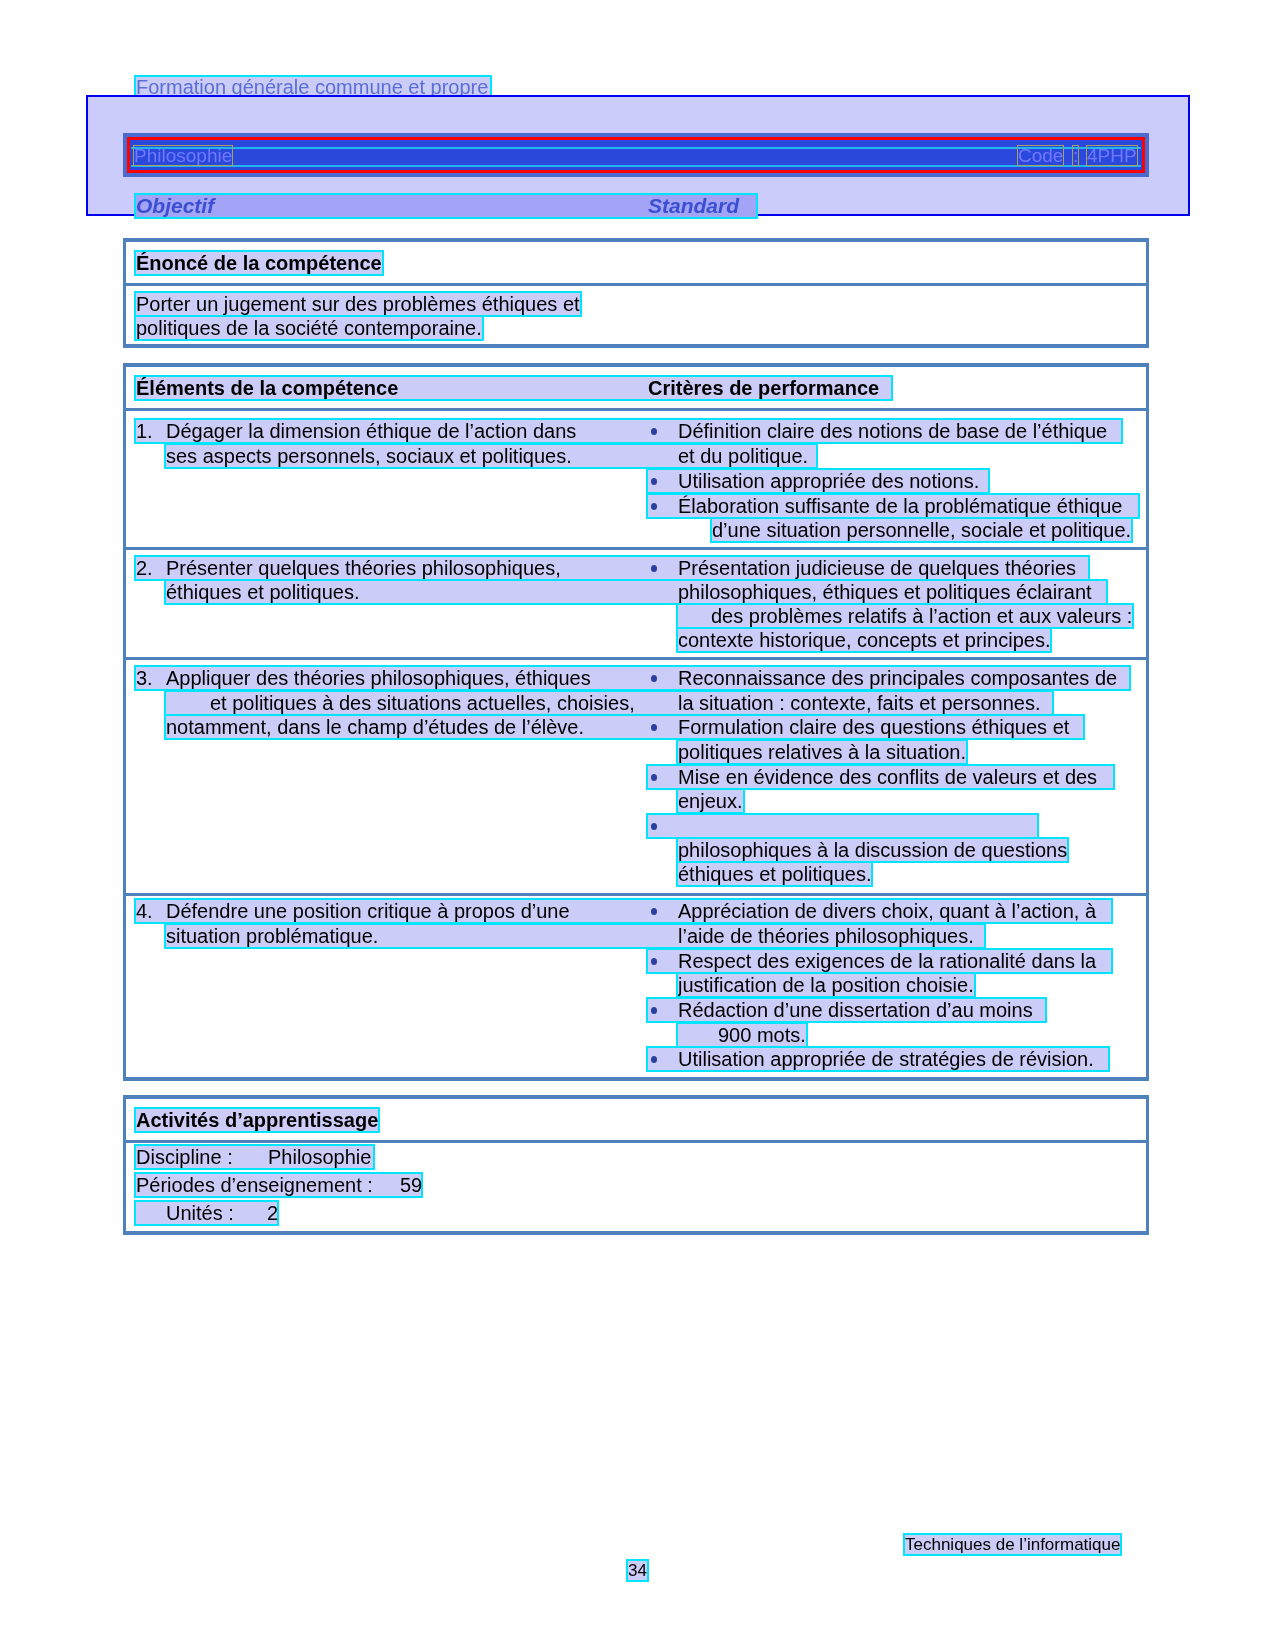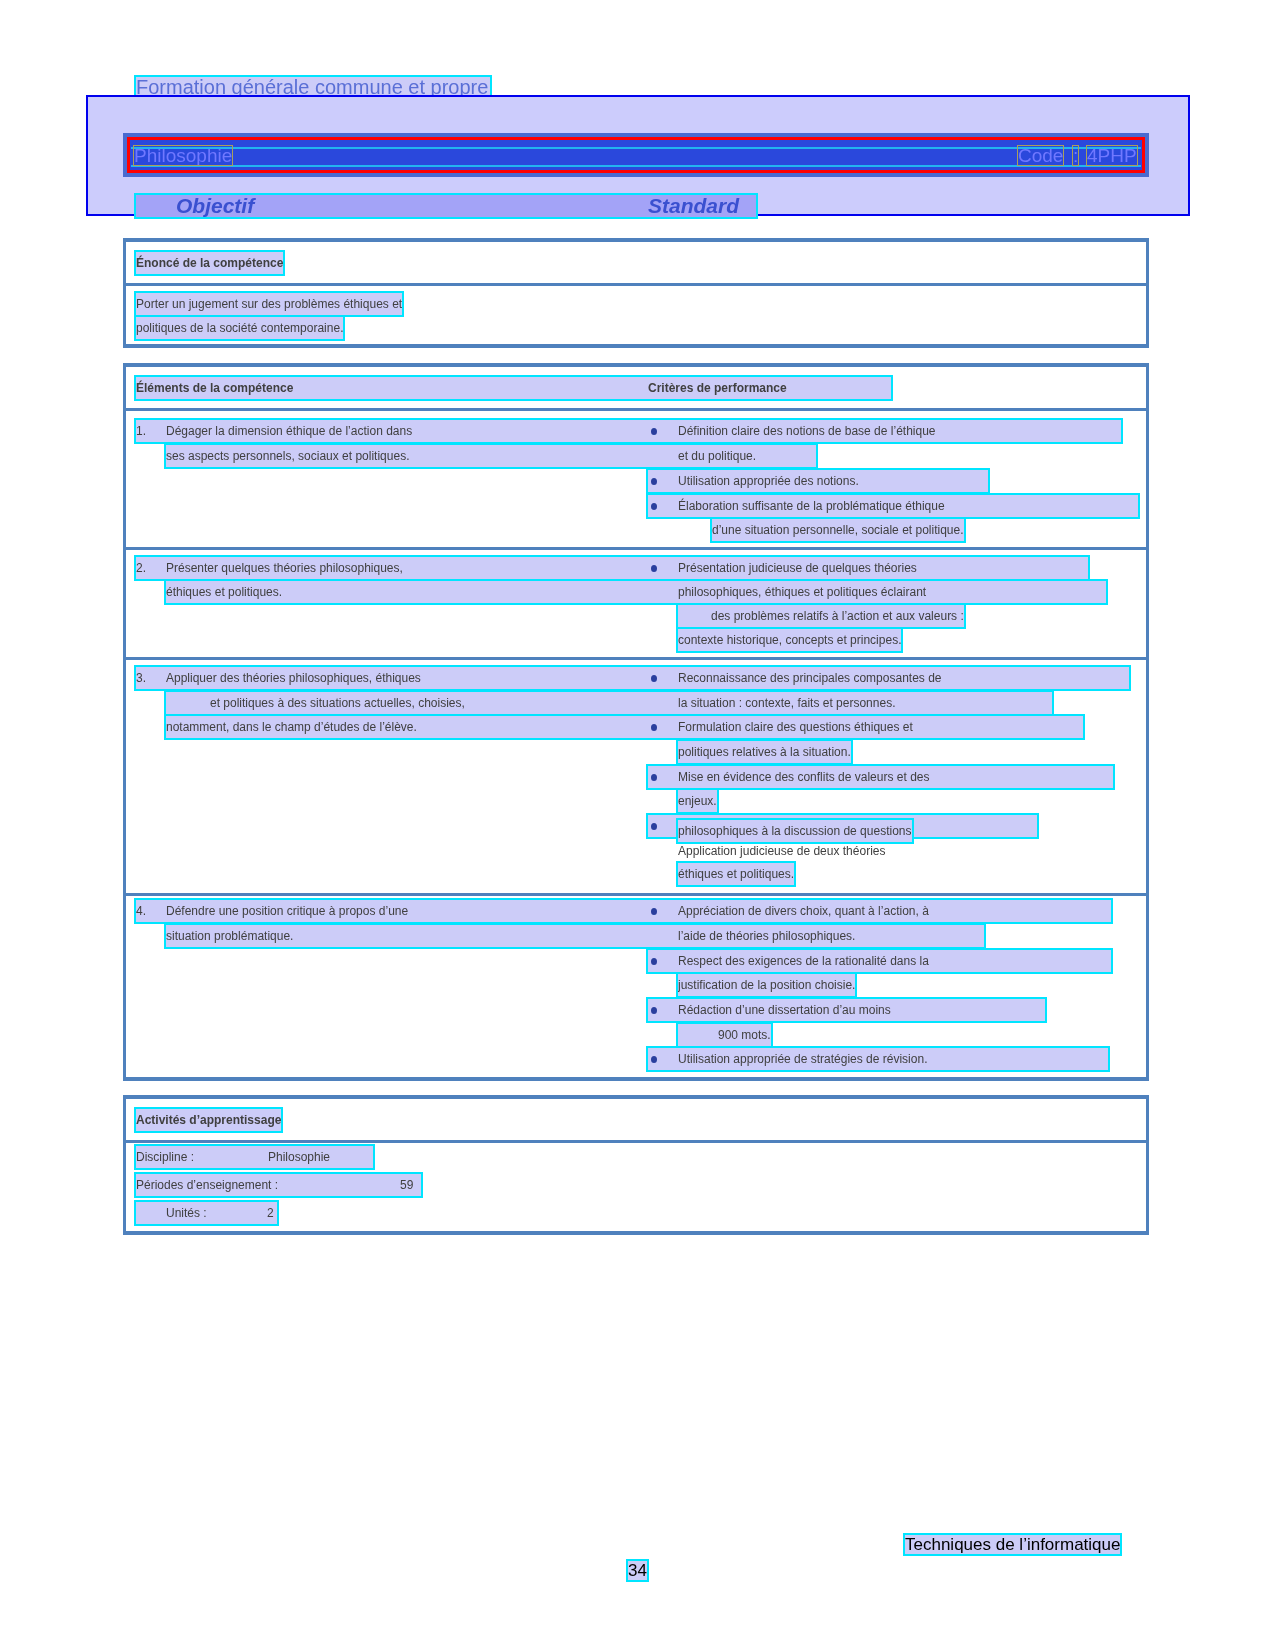--- a/index.html
+++ b/index.html
@@ -21,28 +21,28 @@
   #bar-inner { left: 131px; top: 147px; width: 1010px; height: 16px; background: #2a48dc;
                border-top: 2px solid #22b4f0; border-bottom: 2px solid #22b4f0; }
   .bar-text { top: 146px; height: 19px; font-size: 19px; line-height: 19px; color: #7078ff; }
   #subject { left: 134px; }
   #code-label { left: 1018px; }
   #code-colon { left: 1073px; }
   #code-value { left: 1087px; }
 
   #obj-row { left: 136px; top: 195px; width: 620px; height: 22px; }
   .ital { font-style: italic; font-weight: bold; font-size: 21px; line-height: 22px; color: #3a50d0; }
-  #objectif { left: 136px; top: 195px; padding-left: 40px; }
+  #objectif { left: 136px; top: 195px; }
   #standard { left: 648px; top: 195px; }
 
   .box { position: absolute; left: 123px; width: 1026px; border: 3px solid #4f81bd;
          box-sizing: border-box; border-top-width: 4px; border-bottom-width: 4px; }
   .hline { position: absolute; left: 0; right: 0; height: 3px; background: #4f81bd; }
 
-  .txt { position: absolute; font-size: 12px; line-height: 22px; white-space: nowrap; color: #404040; }
+  .txt { position: absolute; font-size: 20px; line-height: 22px; white-space: nowrap; color: #000000; }
   .bold { font-weight: bold; }
   .bullet { position: absolute; width: 6px; height: 7px; border-radius: 50%; background: #2a3f9e; }
 
   #footer-title { left: 905px; top: 1535px; font-size: 17px; line-height: 19px; }
   #page-num { left: 628px; top: 1561px; font-size: 17px; line-height: 19px; }
 </style>
 </head>
 <body>
 
 <div id="top-title" class="abs hl">Formation générale commune et propre</div>
@@ -117,21 +117,21 @@
 <div class="bullet" style="left:651px;top:724px;"></div>
 <div class="txt" style="left:678px;top:716px;">Formulation claire des questions éthiques et</div>
 <div class="txt hl" style="left:678px;top:741px;">politiques relatives à la situation.</div>
 <div class="abs hl" style="left:648px;top:766px;width:465px;height:22px;"></div>
 <div class="bullet" style="left:651px;top:774px;"></div>
 <div class="txt" style="left:678px;top:766px;">Mise en évidence des conflits de valeurs et des</div>
 <div class="txt hl" style="left:678px;top:790px;">enjeux.</div>
 <div class="abs hl" style="left:648px;top:815px;width:389px;height:22px;"></div>
 <div class="bullet" style="left:651px;top:823px;"></div>
 <div class="txt" style="left:678px;top:840px;">Application judicieuse de deux théories</div>
-<div class="txt hl" style="left:678px;top:820px;">philosophiques à la discussion de questions</div>
+<div class="txt hl" style="left:678px;top:839px;">philosophiques à la discussion de questions</div>
 <div class="txt hl" style="left:678px;top:863px;">éthiques et politiques.</div>
 
 <div class="abs hl" style="left:136px;top:900px;width:975px;height:22px;"></div>
 <div class="abs hl" style="left:166px;top:925px;width:818px;height:22px;"></div>
 <div class="txt" style="left:136px;top:900px;">4.</div>
 <div class="txt" style="left:166px;top:900px;">Défendre une position critique à propos d’une</div>
 <div class="txt" style="left:166px;top:925px;">situation problématique.</div>
 <div class="bullet" style="left:651px;top:908px;"></div>
 <div class="txt" style="left:678px;top:900px;">Appréciation de divers choix, quant à l’action, à</div>
 <div class="txt" style="left:678px;top:925px;">l’aide de théories philosophiques.</div>

